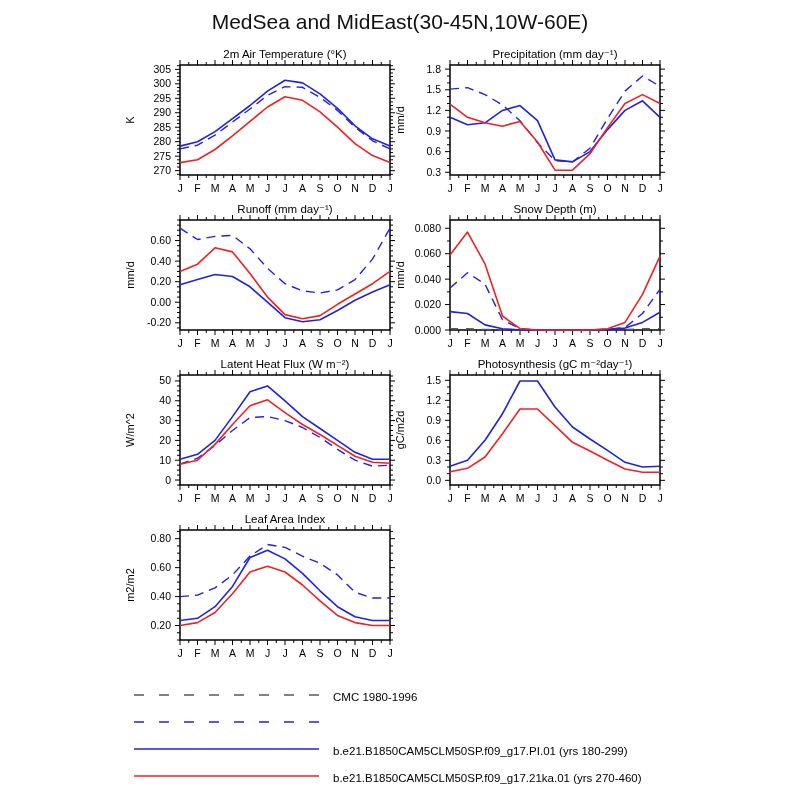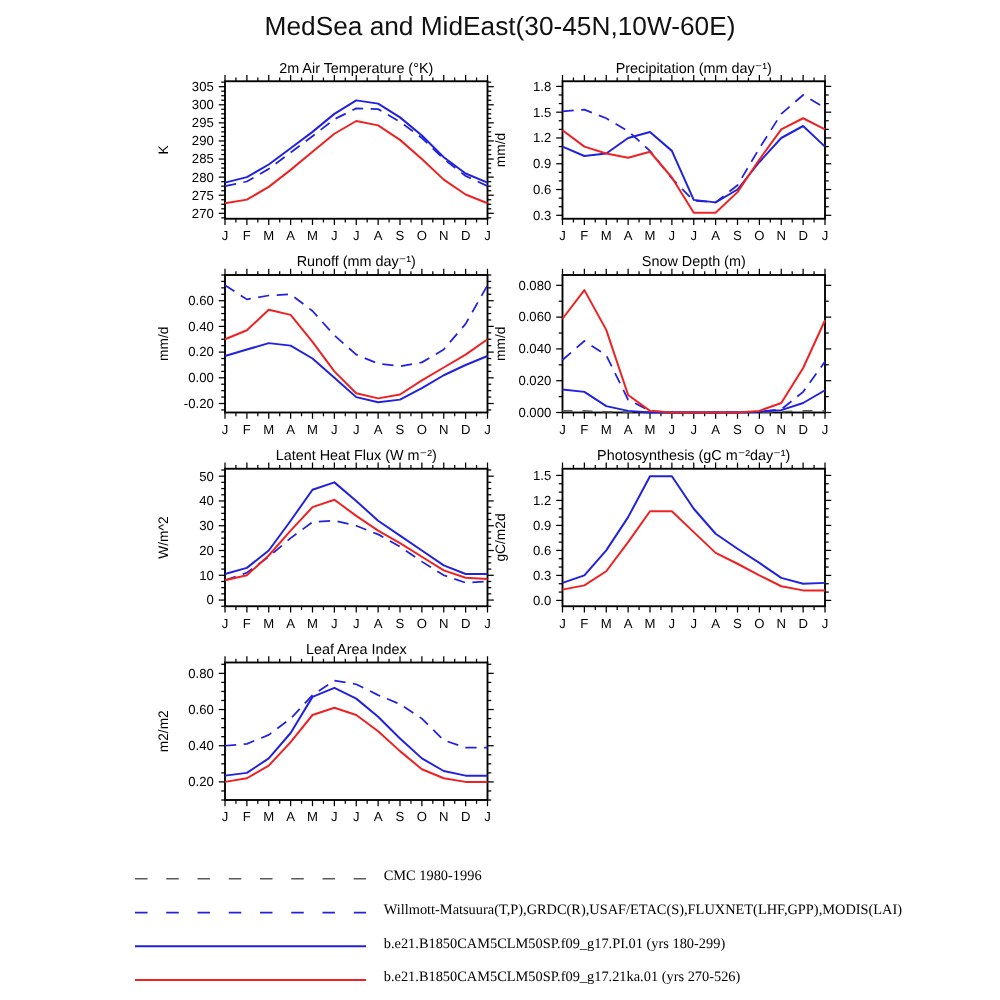--- a/index.html
+++ b/index.html
@@ -9,21 +9,21 @@
   }
   #page-title{
     position:absolute;top:10px;left:0;right:0;margin:0;
     text-align:center;font-size:21px;font-weight:400;color:#111;
     font-family:"Liberation Sans","DejaVu Sans",sans-serif;
   }
   #charts{position:absolute;top:0;left:0;}
   #charts text{font-family:"Liberation Sans","DejaVu Sans",sans-serif;fill:#000;}
   .legend{position:absolute;left:0;top:0;width:800px;height:0;}
   .legend-row{
-    position:absolute;left:108px;display:flex;align-items:flex-end;height:16px;font-family:Liberation Serif, serif;
+    position:absolute;left:134px;display:flex;align-items:flex-start;height:16px;
   }
   .legend-row svg{display:block;}
   .legend-label{
     margin-left:14px;font-size:11.5px;color:#000;white-space:nowrap;
   }
 </style>
 </head>
 <body>
 
 <div id="figure">
@@ -853,28 +853,27 @@
     <div class="legend-row" style="top:691px">
       <svg width="185" height="8">
           <line class="lg-line" x1="0" y1="4" x2="185" y2="4" stroke="#5a5a5a" stroke-width="1.3" stroke-dasharray="10,15"></line>
         </svg>
       <span class="legend-label">CMC 1980-1996</span>
     </div>
     <div class="legend-row" style="top:718px">
       <svg width="185" height="8">
           <line class="lg-line" x1="0" y1="4" x2="185" y2="4" stroke="#2222dd" stroke-width="1.4" stroke-dasharray="10,15"></line>
         </svg>
-      <span class="legend-label">Willmott-Matsuura(T,P),GRDC(R),USAF/ETAC(S),FLUXNET(LHF,GPP),MODIS(LAI)</span>
     </div>
     <div class="legend-row" style="top:745px">
       <svg width="185" height="8">
           <line class="lg-line" x1="0" y1="4" x2="185" y2="4" stroke="#2222dd" stroke-width="1.6"></line>
         </svg>
       <span class="legend-label">b.e21.B1850CAM5CLM50SP.f09_g17.PI.01 (yrs 180-299)</span>
     </div>
     <div class="legend-row" style="top:772px">
       <svg width="185" height="8">
           <line class="lg-line" x1="0" y1="4" x2="185" y2="4" stroke="#ee2222" stroke-width="1.6"></line>
         </svg>
-      <span class="legend-label">b.e21.B1850CAM5CLM50SP.f09_g17.21ka.01 (yrs 270-526)</span>
+      <span class="legend-label">b.e21.B1850CAM5CLM50SP.f09_g17.21ka.01 (yrs 270-460)</span>
     </div>
   </div>
 </div>
 
 </body></html>

